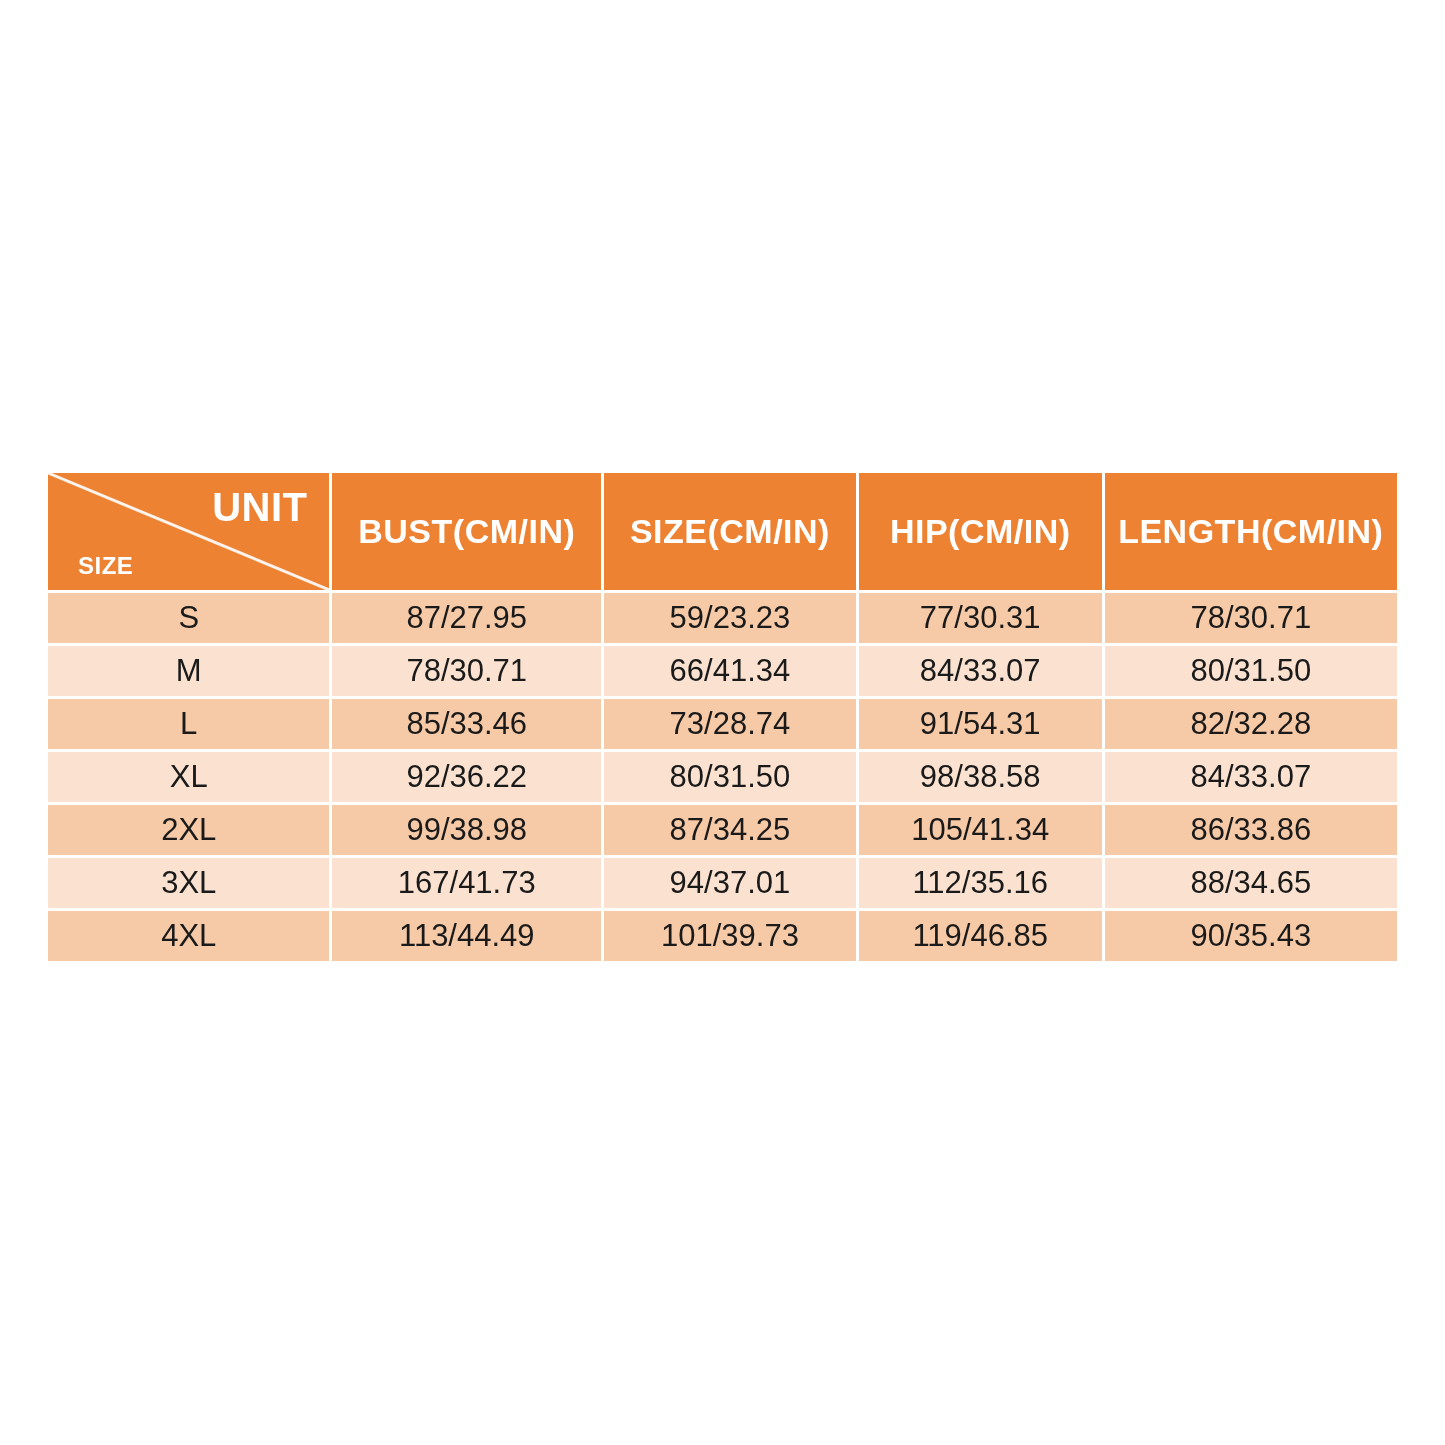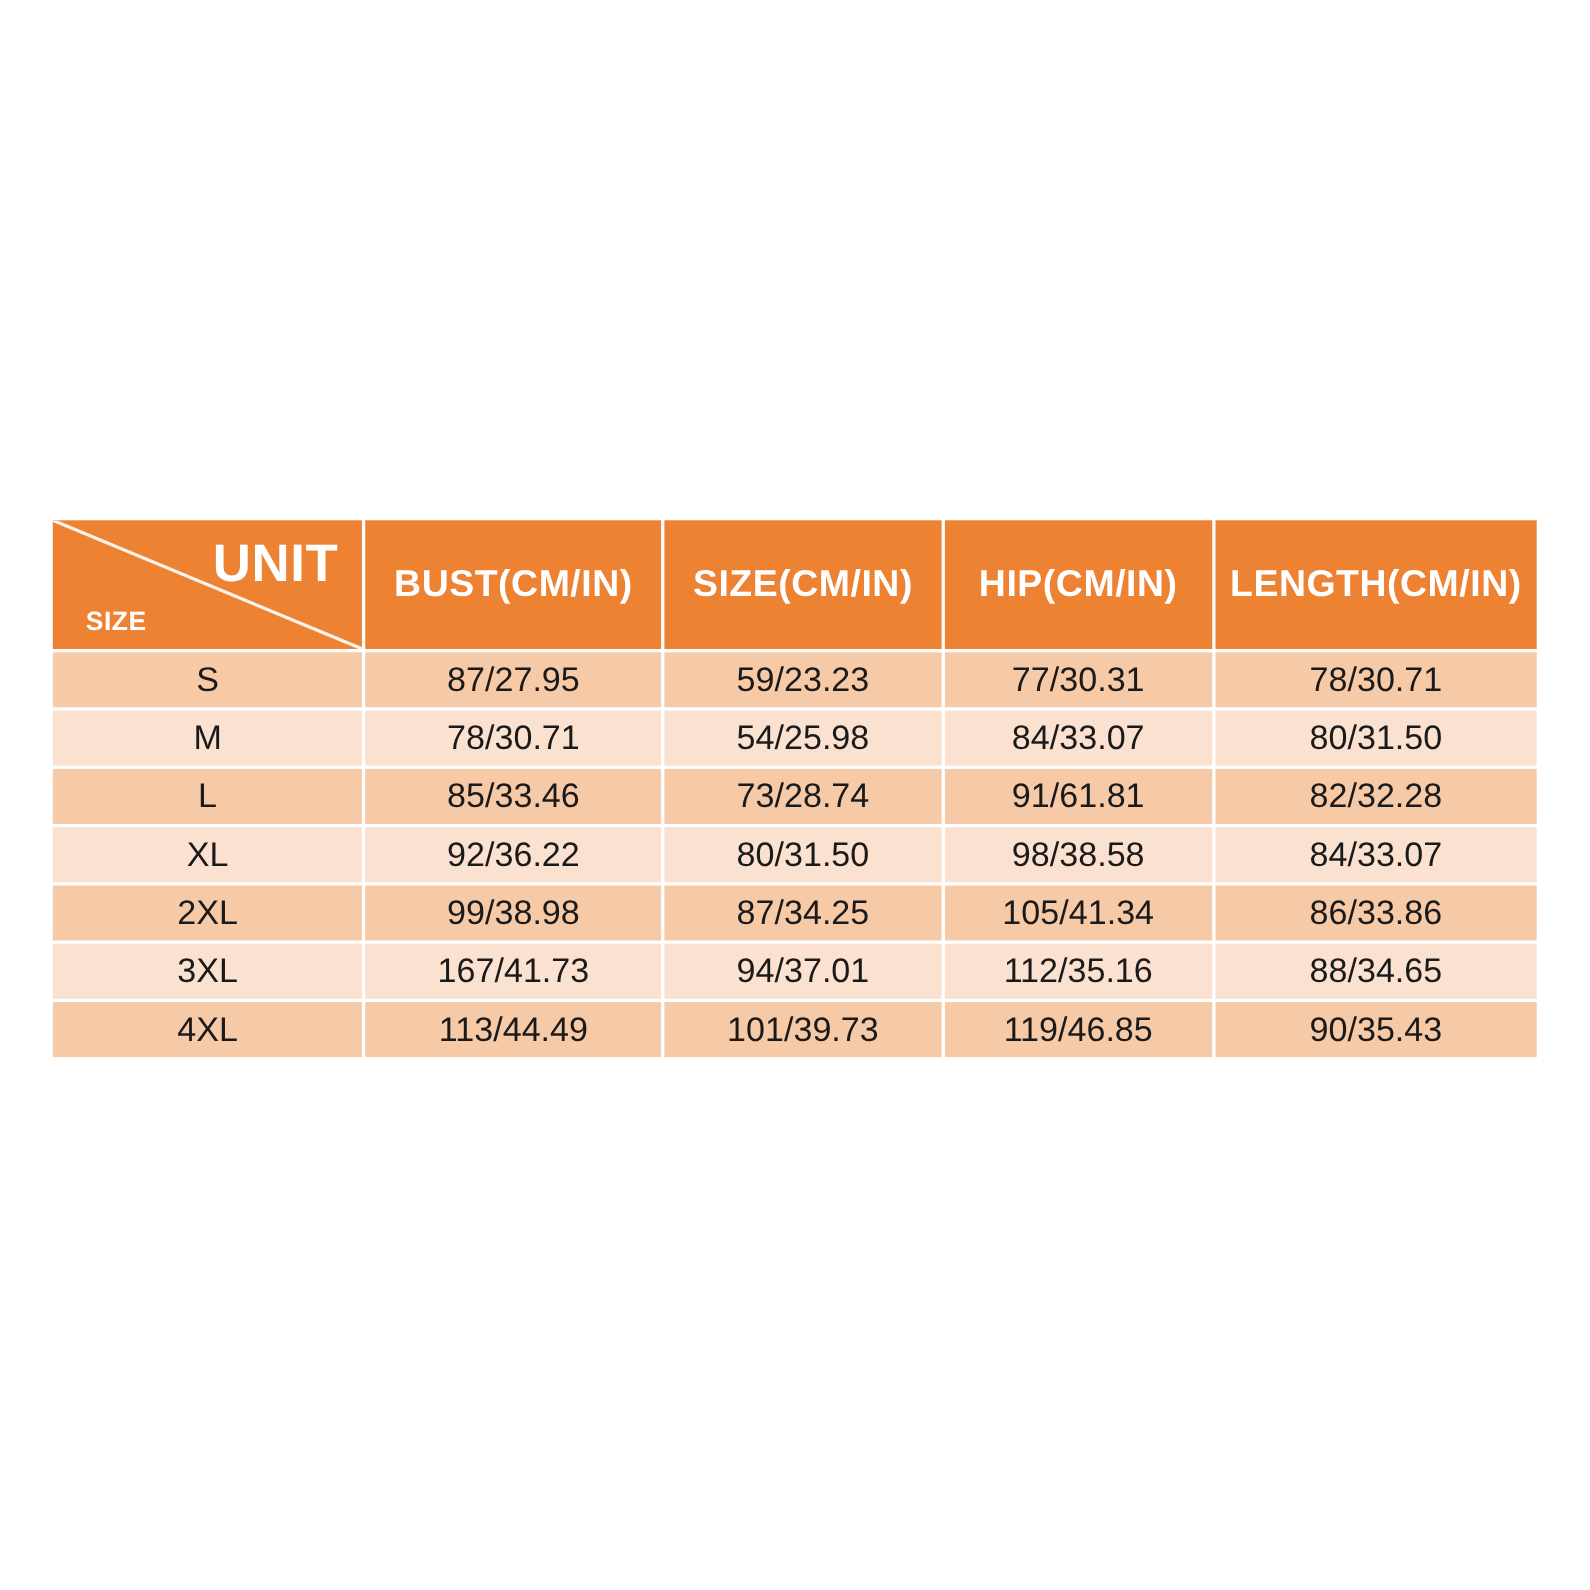--- a/index.html
+++ b/index.html
@@ -66,21 +66,21 @@
 
   .corner .diag line {
     stroke: var(--divider, #FDF3EC);
     stroke-width: 3;
   }
 
   .corner .unit-label {
     position: absolute;
     top: 12px;
     right: 22px;
-    font-size: 48px;
+    font-size: 40px;
   }
 
   .corner .size-label {
     position: absolute;
     bottom: 10px;
     left: 30px;
     font-size: 24px;
   }
 </style>
 </head>
@@ -106,30 +106,30 @@
     <div class="cell td row-dark">S</div>
     <div class="cell td row-dark">87/27.95</div>
     <div class="cell td row-dark">59/23.23</div>
     <div class="cell td row-dark">77/30.31</div>
     <div class="cell td row-dark">78/30.71</div>
   </div>
 
   <div class="grid-row">
     <div class="cell td row-light">M</div>
     <div class="cell td row-light">78/30.71</div>
-    <div class="cell td row-light">54/25.98</div>
+    <div class="cell td row-light">66/41.34</div>
     <div class="cell td row-light">84/33.07</div>
     <div class="cell td row-light">80/31.50</div>
   </div>
 
   <div class="grid-row">
     <div class="cell td row-dark">L</div>
     <div class="cell td row-dark">85/33.46</div>
     <div class="cell td row-dark">73/28.74</div>
-    <div class="cell td row-dark">91/61.81</div>
+    <div class="cell td row-dark">91/54.31</div>
     <div class="cell td row-dark">82/32.28</div>
   </div>
 
   <div class="grid-row">
     <div class="cell td row-light">XL</div>
     <div class="cell td row-light">92/36.22</div>
     <div class="cell td row-light">80/31.50</div>
     <div class="cell td row-light">98/38.58</div>
     <div class="cell td row-light">84/33.07</div>
   </div>

